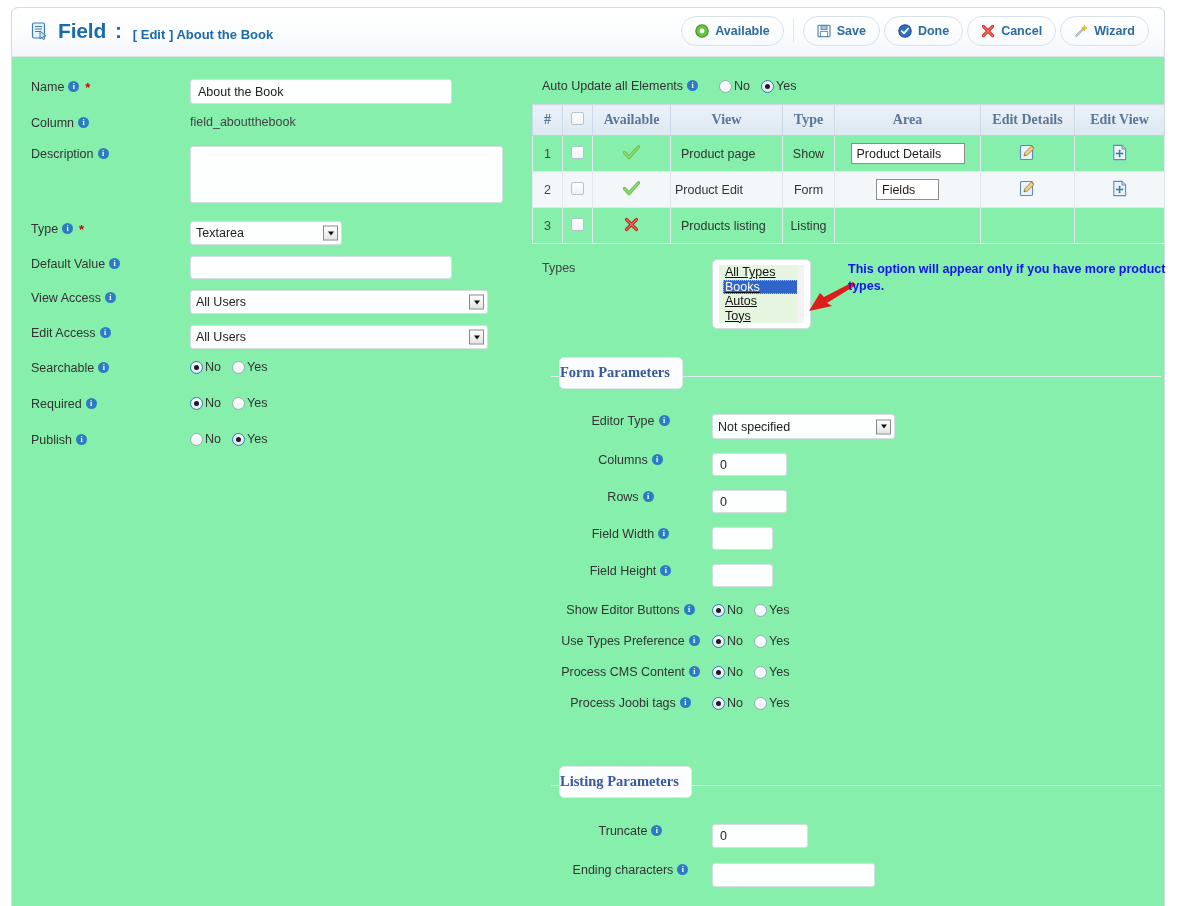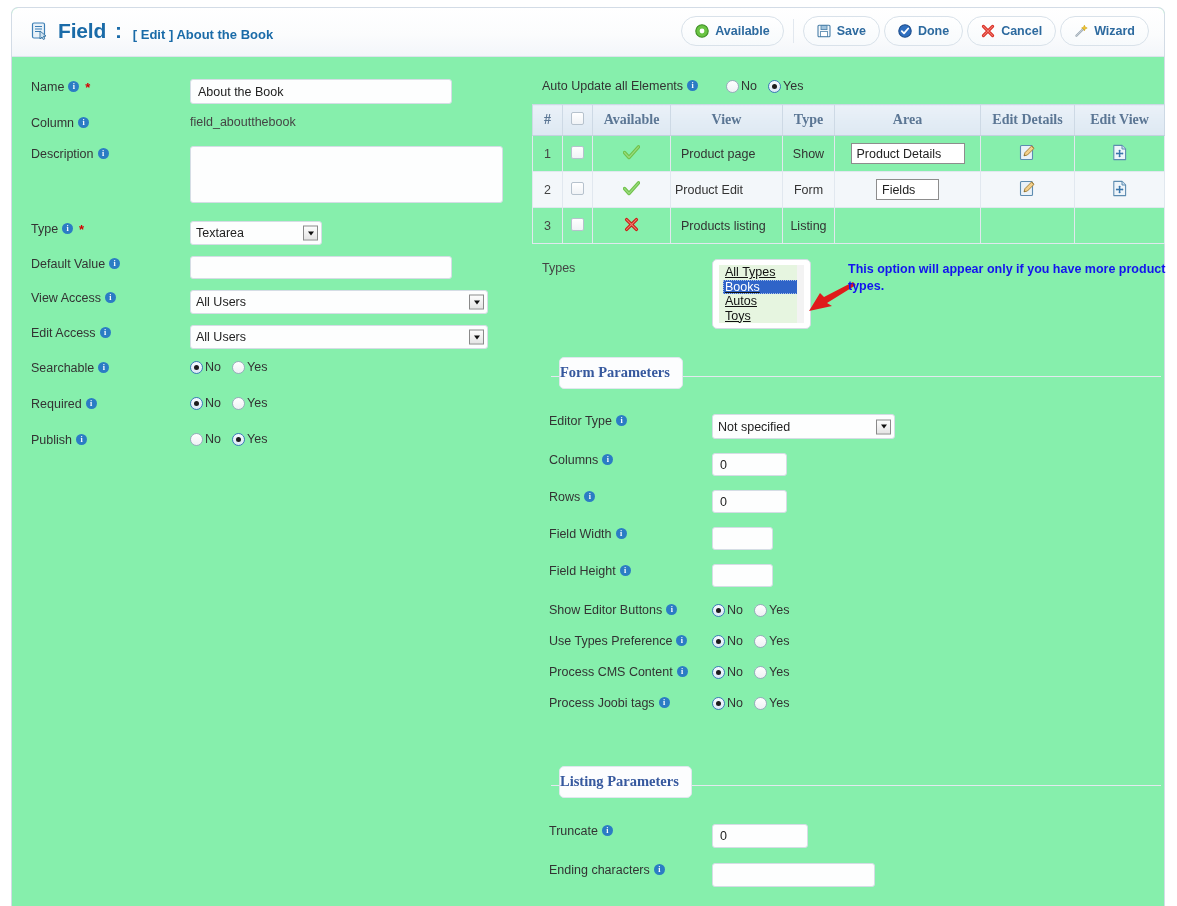--- a/index.html
+++ b/index.html
@@ -359,20 +359,21 @@
   .sub-label {
     width: 180px;
     padding-left: 17px;
     box-sizing: border-box;
     font-size: 12.5px;
     color: #333;
     display: flex;
     align-items: center;
     gap: 4px;
     white-space: nowrap;
+    justify-content: center;
   }
 </style>
 </head>
 <body>
 
 <div class="panel">
 
   <div class="panel-header">
     <div class="hdr-title">
       <span class="hdr-icon">
@@ -483,21 +484,21 @@
       </div>
 
       <div class="frow">
         <div class="flabel">
           <span>Type</span>
           <span class="info-i">i</span>
           <span class="req-star">*</span>
         </div>
         <div class="fctl">
           <span class="selwrap">
-            <select class="sel" style="width:132px;height:24px;">
+            <select class="sel" style="width:152px;height:24px;">
               <option>Textarea</option>
             </select>
             <span class="arrow"></span>
           </span>
         </div>
       </div>
 
       <div class="frow">
         <div class="flabel">
           <span>Default Value</span>
@@ -585,21 +586,21 @@
           <span class="radio-item">
             <span class="rdo on"></span>
             <span class="rdo-lab">Yes</span>
           </span>
         </div>
       </div>
     </div>
 
     <div class="col-right">
 
-      <div style="display:flex;gap:28px;padding-left:10px;margin-bottom:11px;">
+      <div style="display:flex;gap:21px;padding-left:10px;margin-bottom:11px;">
         <div style="display:flex;align-items:center;gap:4px;font-size:12.5px;">
           <span>Auto Update all Elements</span>
           <span class="info-i">i</span>
         </div>
         <div class="radio-group">
           <span class="radio-item">
             <span class="rdo"></span>
             <span class="rdo-lab">No</span>
           </span>
           <span class="radio-item">

